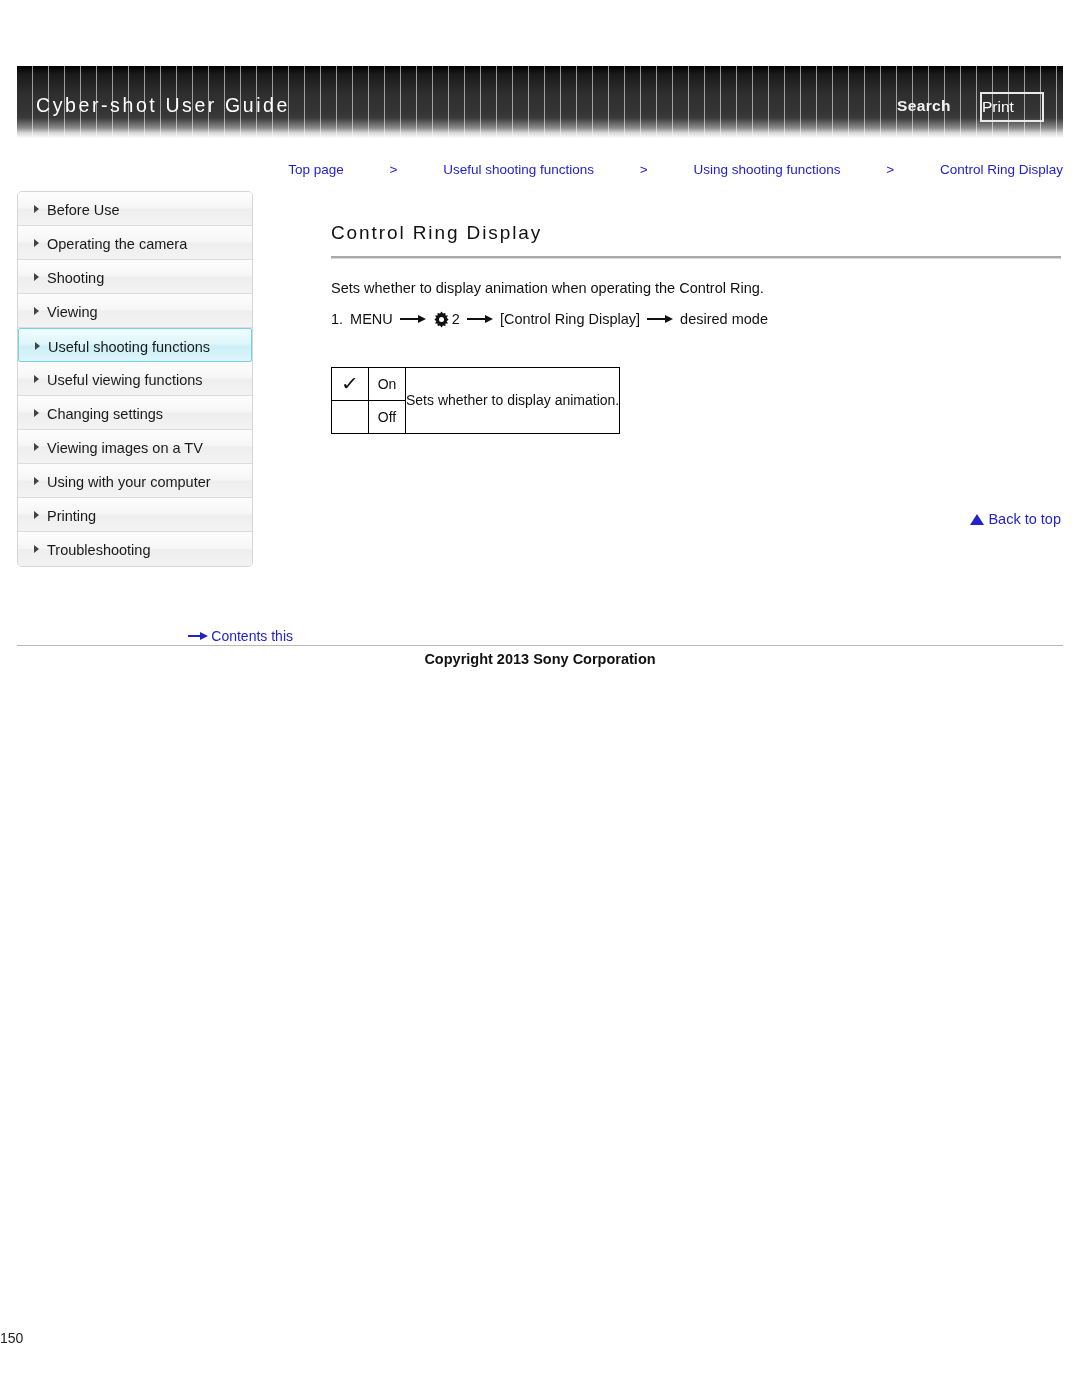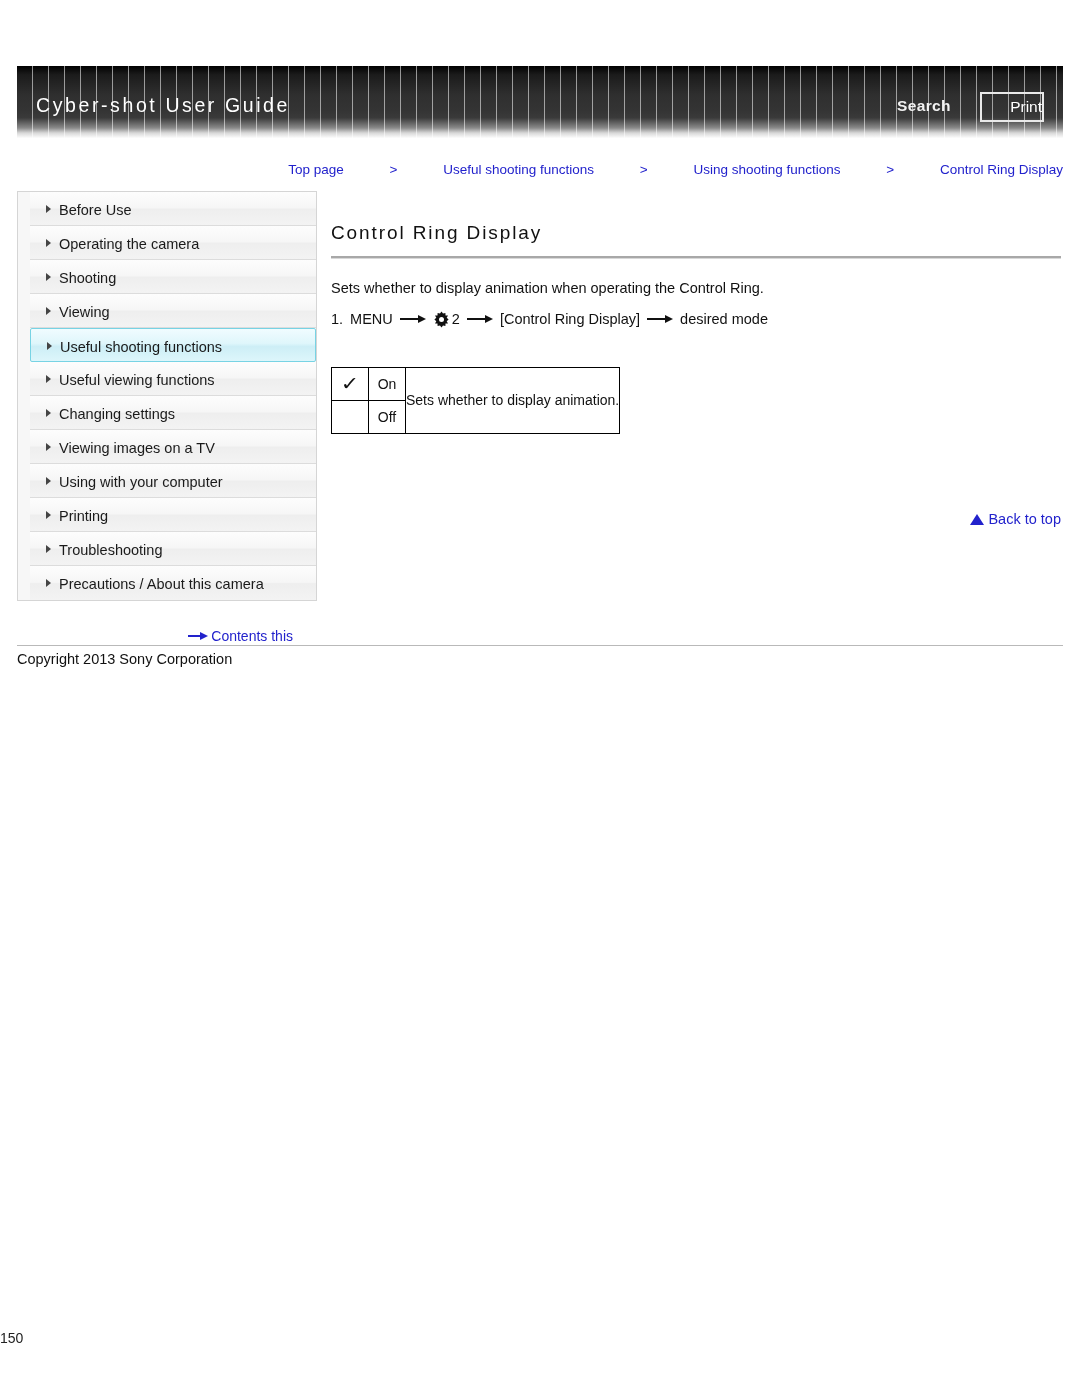--- a/index.html
+++ b/index.html
@@ -65,21 +65,21 @@
   .header-print {
     position: absolute;
     right: 19px;
     top: 26px;
     width: 60px;
     height: 26px;
     border: 2px solid #e9e9e9;
     color: #ffffff;
     font-size: 15.5px;
     line-height: 26px;
-    text-align: right;
+    text-align: left;
     background: transparent;
     box-sizing: content-box;
   }
 
   
   .breadcrumb {
     position: absolute;
     left: 0;
     top: 162px;
     width: 1063px;
@@ -89,27 +89,26 @@
     white-space: nowrap;
   }
   .breadcrumb span { color: #2222cc; margin-left: 40px; }
   .breadcrumb .sep { padding: 0 2px; }
 
   
   .sidebar {
     position: absolute;
     left: 17px;
     top: 191px;
-    width: 300px;
+    width: 236px;
     border: 1px solid #d5d5d5;
-    border-radius: 0;
+    border-radius: 5px;
     background: #f7f7f7;
     overflow: hidden;
     box-sizing: border-box;
-    padding-left: 12px;
   }
   .side-item {
     position: relative;
     height: 34px;
     line-height: 34px;
     padding-left: 16px;
     font-size: 14.5px;
     color: #1a1a1a;
     border-bottom: 1px solid #dcdcdc;
     background: linear-gradient(to bottom, #fdfdfd 0%, #f6f6f6 48%, #eeeeee 52%, #f3f3f3 100%);
@@ -302,22 +301,24 @@
     top: 645px;
     width: 1046px;
     height: 1px;
     background: #b9b9b9;
   }
   .copyright {
     position: absolute;
     left: 17px;
     top: 651px;
     width: 1046px;
+    text-align: center;
     font-size: 14.5px;
     color: #111;
+    font-weight: bold;
   }
   .page-number {
     position: absolute;
     left: 0;
     top: 1330px;
     width: 1080px;
     text-align: left;
     font-size: 14px;
     color: #222;
   }
@@ -347,21 +348,20 @@
     <div class="side-item"><span class="side-bullet"></span><span class="side-label">Operating the camera</span></div>
     <div class="side-item"><span class="side-bullet"></span><span class="side-label">Shooting</span></div>
     <div class="side-item"><span class="side-bullet"></span><span class="side-label">Viewing</span></div>
     <div class="side-item selected"><span class="side-bullet"></span><span class="side-label">Useful shooting functions</span></div>
     <div class="side-item"><span class="side-bullet"></span><span class="side-label">Useful viewing functions</span></div>
     <div class="side-item"><span class="side-bullet"></span><span class="side-label">Changing settings</span></div>
     <div class="side-item"><span class="side-bullet"></span><span class="side-label">Viewing images on a TV</span></div>
     <div class="side-item"><span class="side-bullet"></span><span class="side-label">Using with your computer</span></div>
     <div class="side-item"><span class="side-bullet"></span><span class="side-label">Printing</span></div>
     <div class="side-item"><span class="side-bullet"></span><span class="side-label">Troubleshooting</span></div>
-    <div class="side-item"><span class="side-bullet"></span><span class="side-label">Precautions / About this camera</span></div>
   </div>
 
 <div class="contents-link">
   <span class="arrow-right"></span><span>Contents this</span>
 </div>
 
 <div class="content">
   <h1 class="page-title">Control Ring Display</h1>
   <div class="title-rule"></div>
   <p class="intro">Sets whether to display animation when operating the Control Ring.</p>

